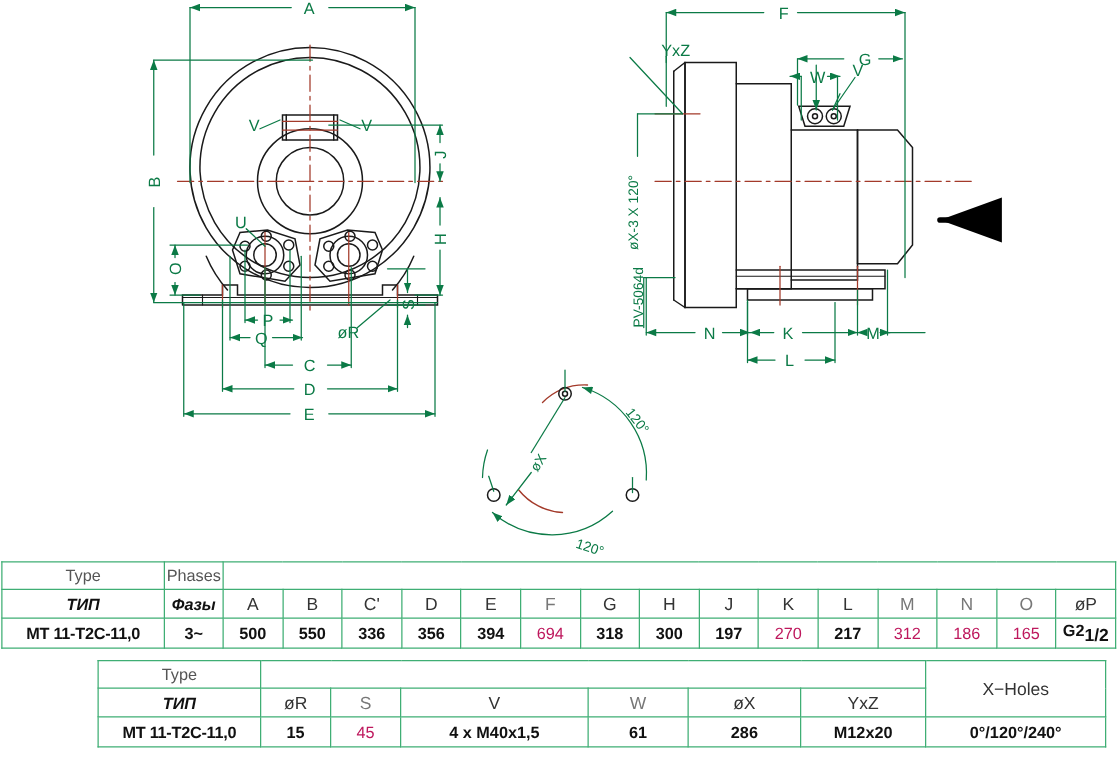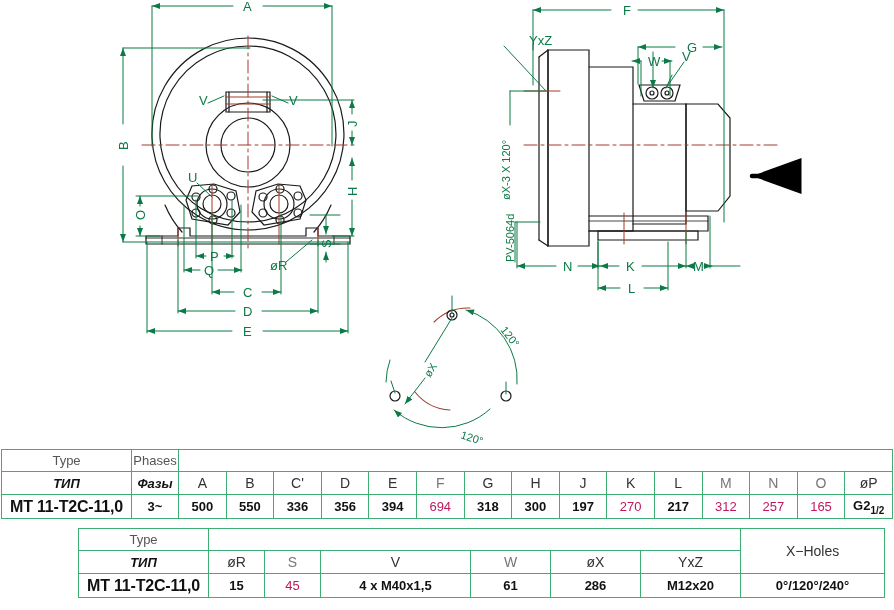--- a/index.html
+++ b/index.html
@@ -28,22 +28,22 @@
   #table-main{width:892px;table-layout:fixed;margin:0 1px;}
   #table-sub{table-layout:fixed;margin:9px 0 0 78px;width:806px;}
   .r-type{height:22px;font-size:13px;color:#555;}
   .r-tip{height:23px;font-size:13px;color:#111;}
   .r-val{height:24px;font-size:13px;color:#111;}
   .cyr{font-weight:bold;font-style:italic;}
   .cellnum{font-weight:bold;}
   .cellnum.light{font-weight:normal;color:#be185d;}
   .hdr-letter{font-size:14px;color:#333;}
   .hdr-letter.light{color:#777;}
-  .typeval{font-weight:bold;font-size:16px;letter-spacing:-0.2px;}
-  sub{font-size:10px;}
+  .typeval{font-weight:bold;font-size:13px;letter-spacing:-0.2px;}
+  sub{font-size:14px;}
 
   
   .dimtext{font-family:"Liberation Sans",sans-serif;font-size:13px;fill:#0b7a46;}
   .dimtext.sm{font-size:11px;}
 </style>
 </head>
 <body>
 
 <div id="sheet">
 
@@ -374,21 +374,21 @@
         <td class="cellnum">336</td>
         <td class="cellnum">356</td>
         <td class="cellnum">394</td>
         <td class="cellnum light">694</td>
         <td class="cellnum">318</td>
         <td class="cellnum">300</td>
         <td class="cellnum">197</td>
         <td class="cellnum light">270</td>
         <td class="cellnum">217</td>
         <td class="cellnum light">312</td>
-        <td class="cellnum light">257</td>
+        <td class="cellnum light">186</td>
         <td class="cellnum light">165</td>
         <td class="cellnum"><span>G2</span><sub>1/2</sub></td>
       </tr>
     </tbody>
       </table>
 
     <table id="table-sub">
       <colgroup>
         <col style="width:130px">
           <col style="width:56px">

